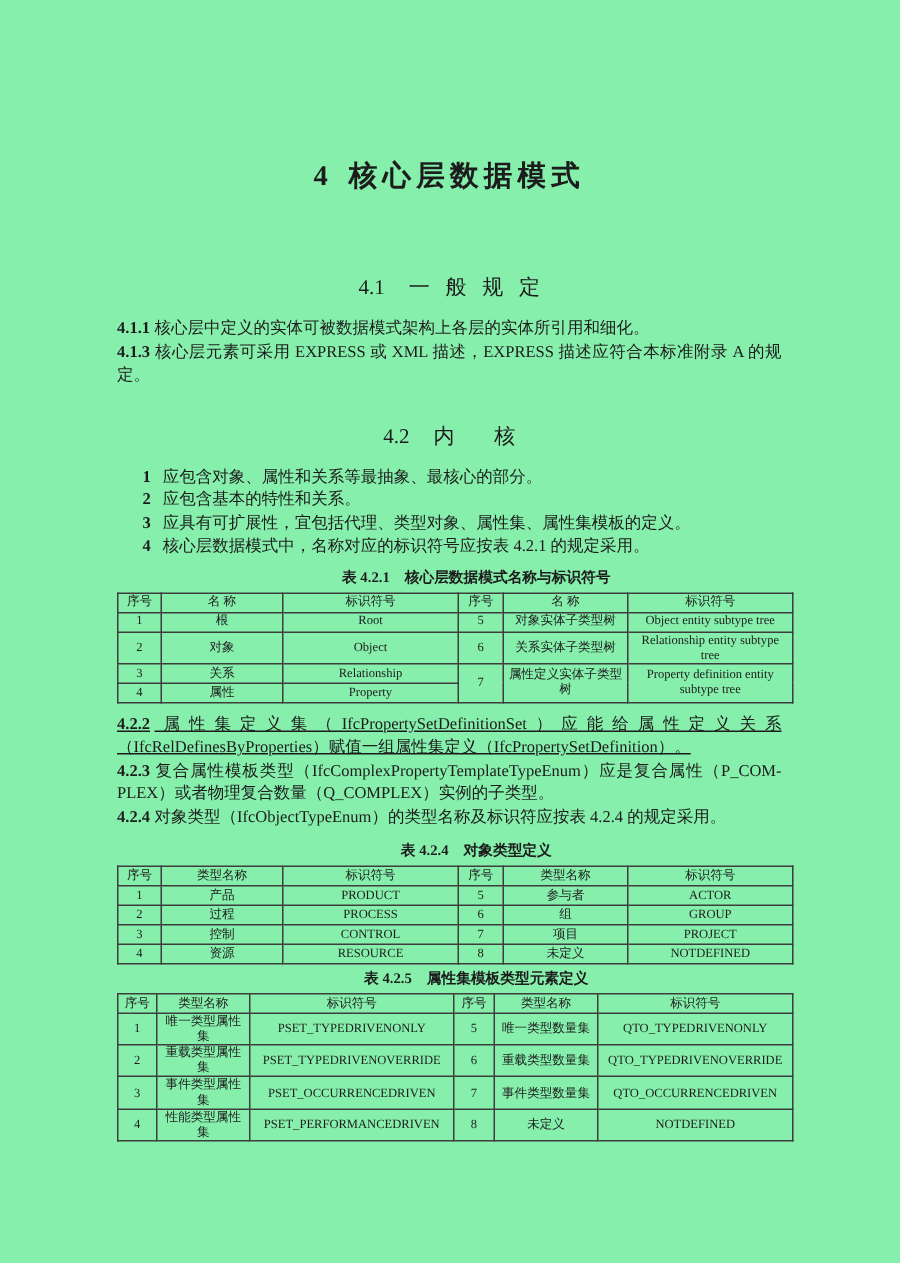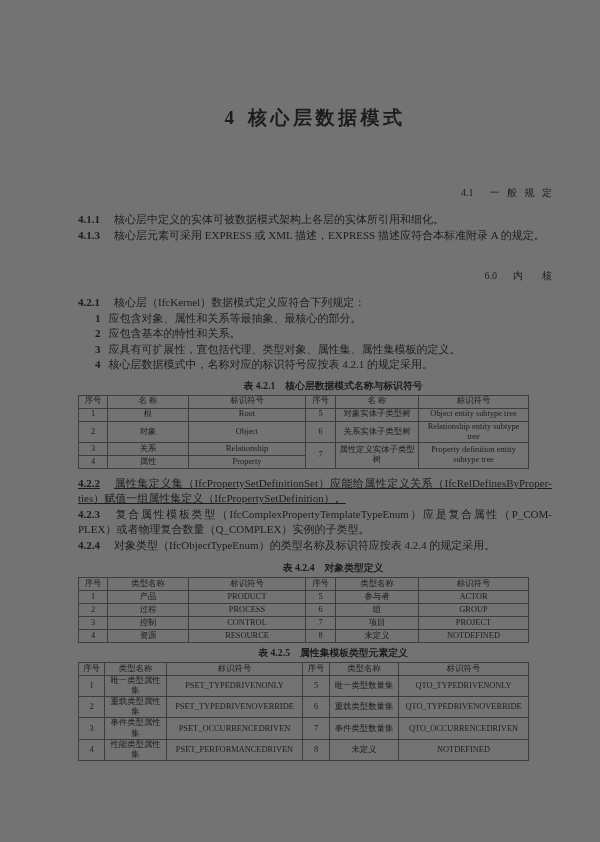--- a/index.html
+++ b/index.html
@@ -1,52 +1,52 @@
 <!DOCTYPE html>
 <html><head>
 <meta charset="utf-8">
 <style>
   * { margin: 0; padding: 0; box-sizing: border-box; }
   html, body { background: #e9e9e9; }
   .page {
     position: relative;
     width: 600px; height: 842px;
     margin: 0 auto;
-    background: #737373;
+    background: #86efac;
     color: #1c1c1c;
     font-family: "Liberation Serif", "DejaVu Serif", serif;
-    padding: 106px 48px 0 78px;
+    padding: 106px 79px 0 78px;
     overflow: hidden;
   }
   
   .doc-title {
     text-align: center;
     font-size: 19px; font-weight: bold;
     line-height: 24px;
     letter-spacing: 3.5px;
   }
   .doc-title .tnum { margin-right: 14px; letter-spacing: 0; }
   
   .sec-head {
-    text-align: right;
-    font-size: 10px;
+    text-align: center;
+    font-size: 14px;
     line-height: 18px;
   }
   .sec-head.s41 { margin-top: 54px; margin-bottom: 10px; }
   .sec-head.s42 { margin-top: 24px; margin-bottom: 10px; }
   .sec-head .snum { margin-right: 16px; }
   .s41 .stitle { letter-spacing: 0.75em; margin-right: -0.75em; }
   .s42 .stitle { letter-spacing: 1.9em;  margin-right: -1.9em; }
   
   .para {
     font-size: 11px;
     line-height: 15.5px;
     text-align: justify;
   }
-  .pnum { font-weight: bold; margin-right: 14px; white-space: nowrap; }
+  .pnum { font-weight: bold; margin-right: 3px; white-space: nowrap; }
   .olist .item { padding-left: 17px; }
   .inum { font-weight: bold; margin-right: 8px; }
   
   .tcap {
     text-align: center;
     font-weight: bold;
     font-size: 9.8px;
     line-height: 13px;
   }
   .tcap .tlabel { margin-right: 10px; margin-left: 36px; }
@@ -89,26 +89,23 @@
   </div>
 
   <p class="para">
     <span class="pnum">4.1.1</span><span>核心层中定义的实体可被数据模式架构上各层的实体所引用和细化。</span>
   </p>
   <p class="para">
     <span class="pnum">4.1.3</span><span>核心层元素可采用 EXPRESS 或 XML 描述，EXPRESS 描述应符合本标准附录 A 的规定。</span>
   </p>
 
   <div class="sec-head s42">
-    <span class="snum">6.0</span><span class="stitle">内核</span>
-  </div>
-
-  <p class="para">
-    <span class="pnum">4.2.1</span><span>核心层（IfcKernel）数据模式定义应符合下列规定：</span>
-  </p>
+    <span class="snum">4.2</span><span class="stitle">内核</span>
+  </div>
+
   <div class="olist">
     <p class="para item">
       <span class="inum">1</span><span>应包含对象、属性和关系等最抽象、最核心的部分。</span>
     </p>
     <p class="para item">
       <span class="inum">2</span><span>应包含基本的特性和关系。</span>
     </p>
     <p class="para item">
       <span class="inum">3</span><span>应具有可扩展性，宜包括代理、类型对象、属性集、属性集模板的定义。</span>
     </p>

